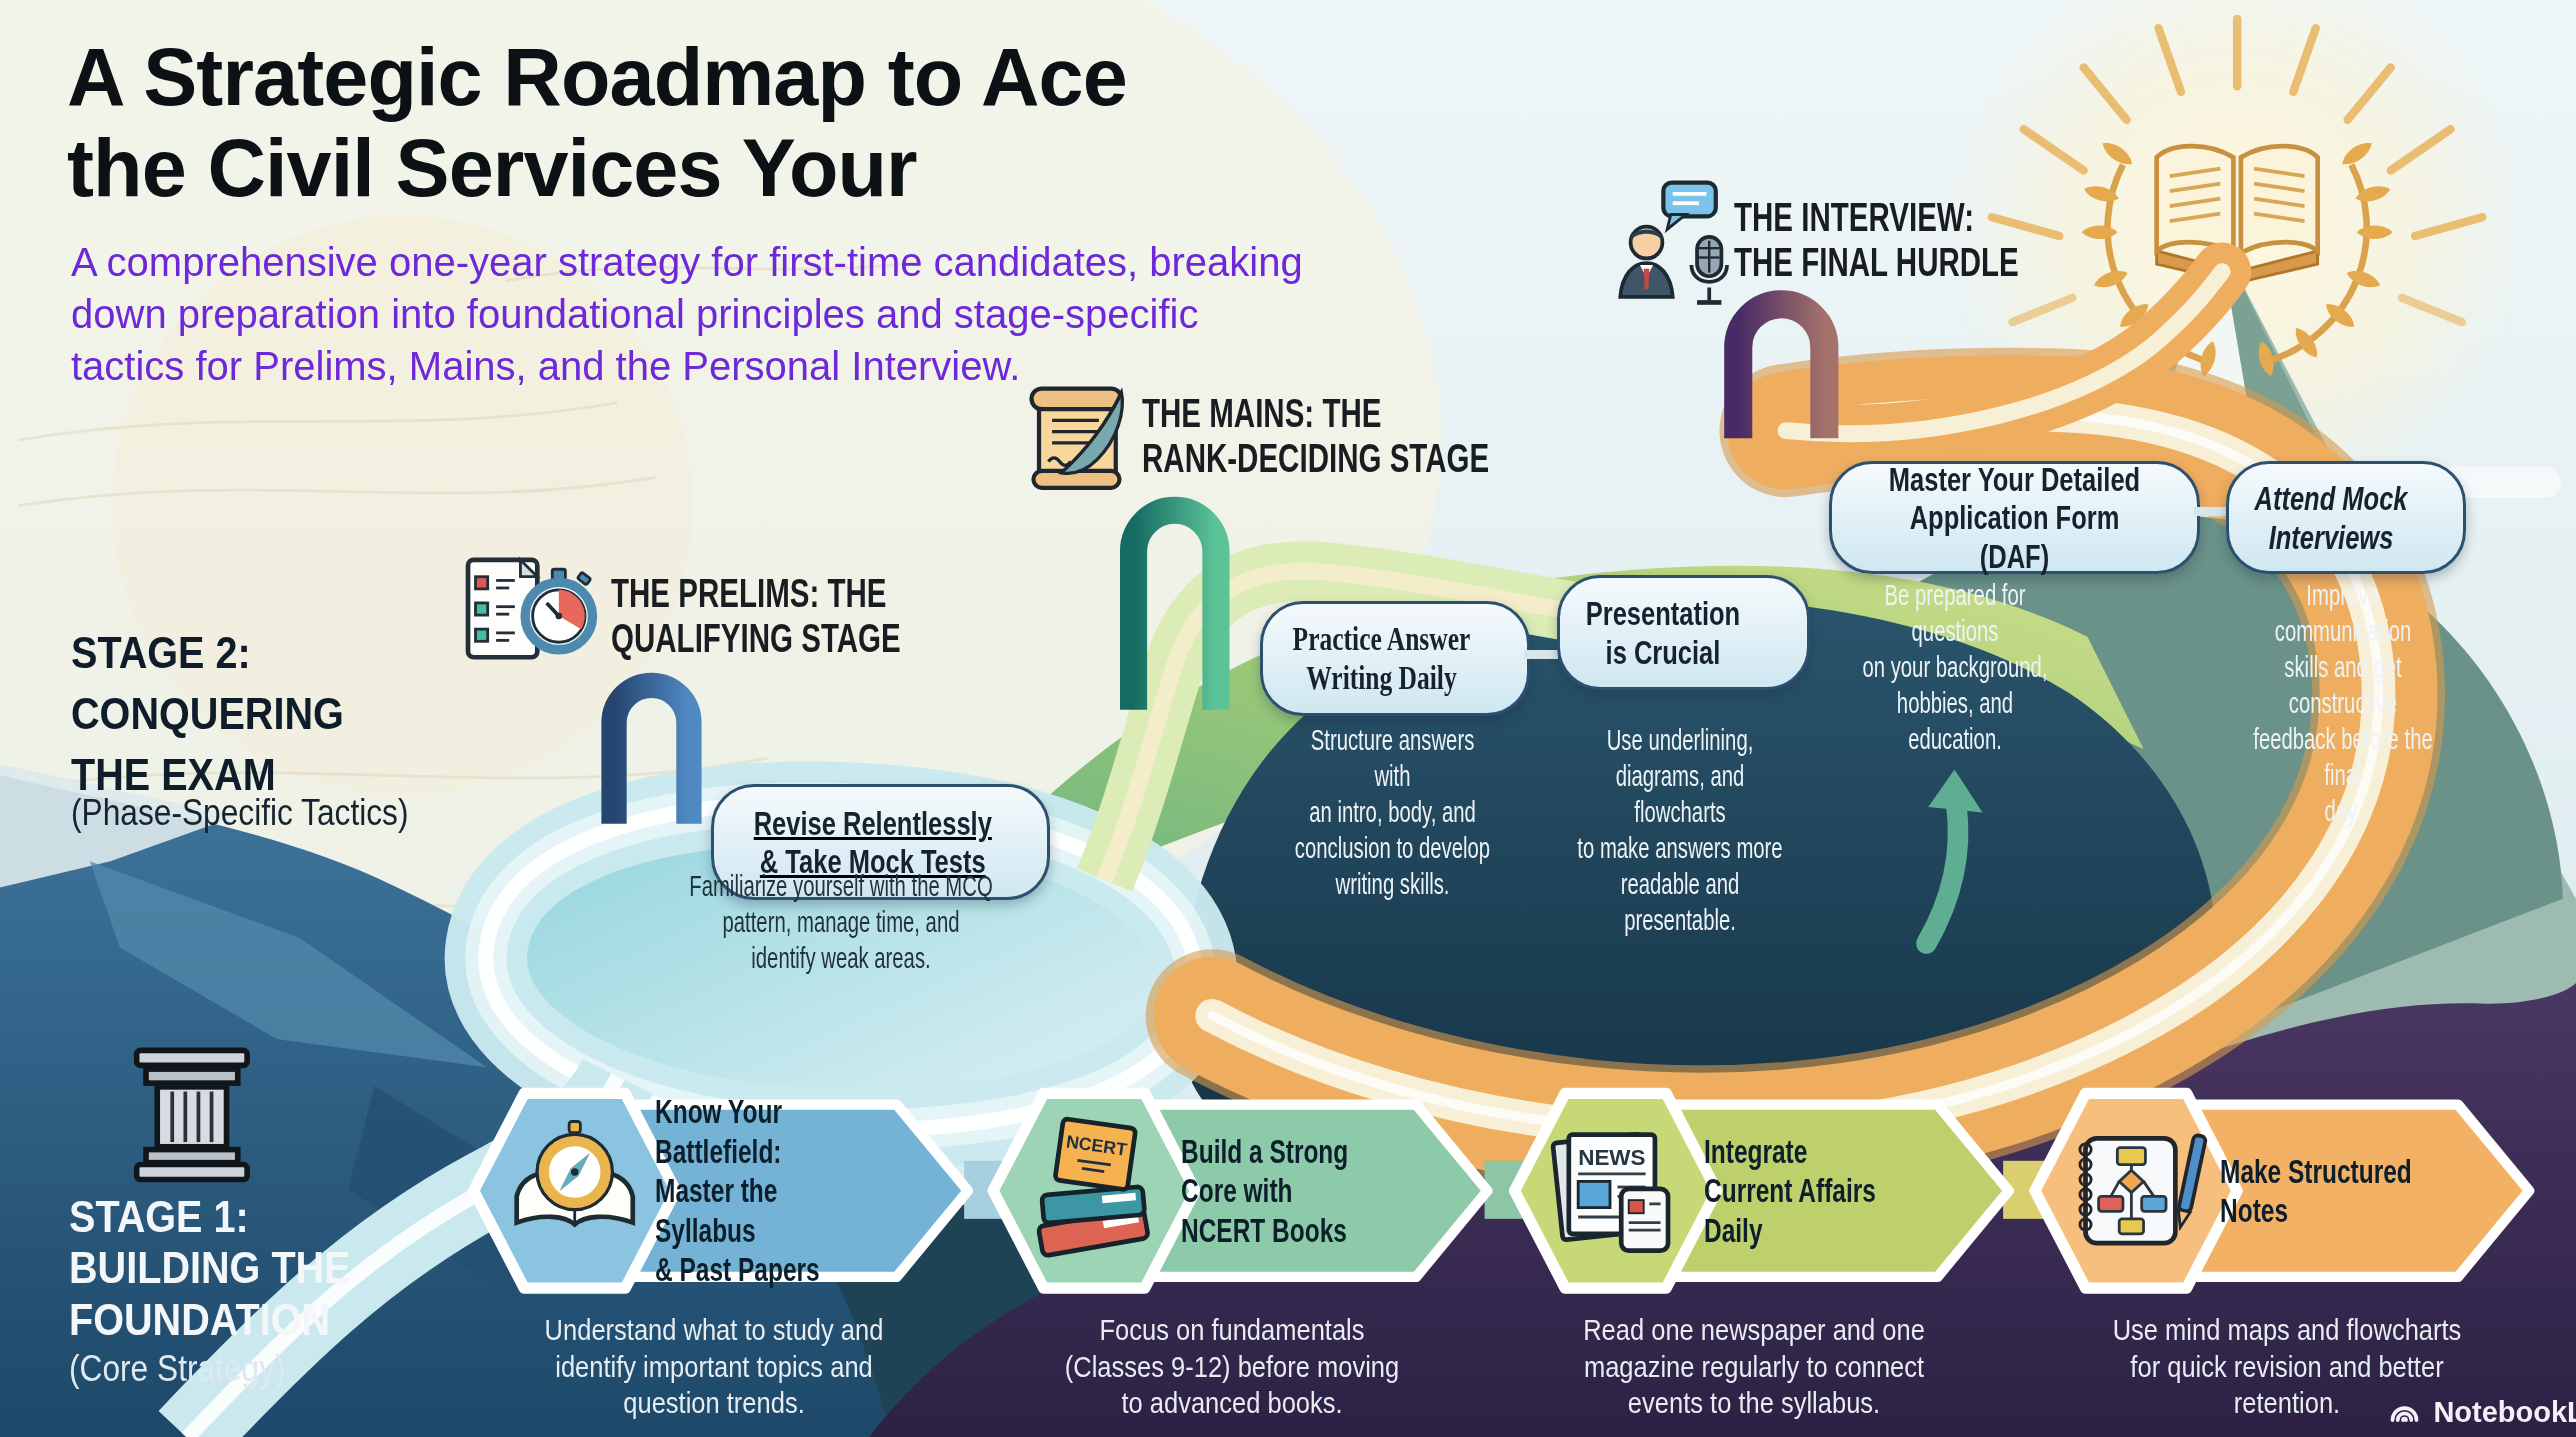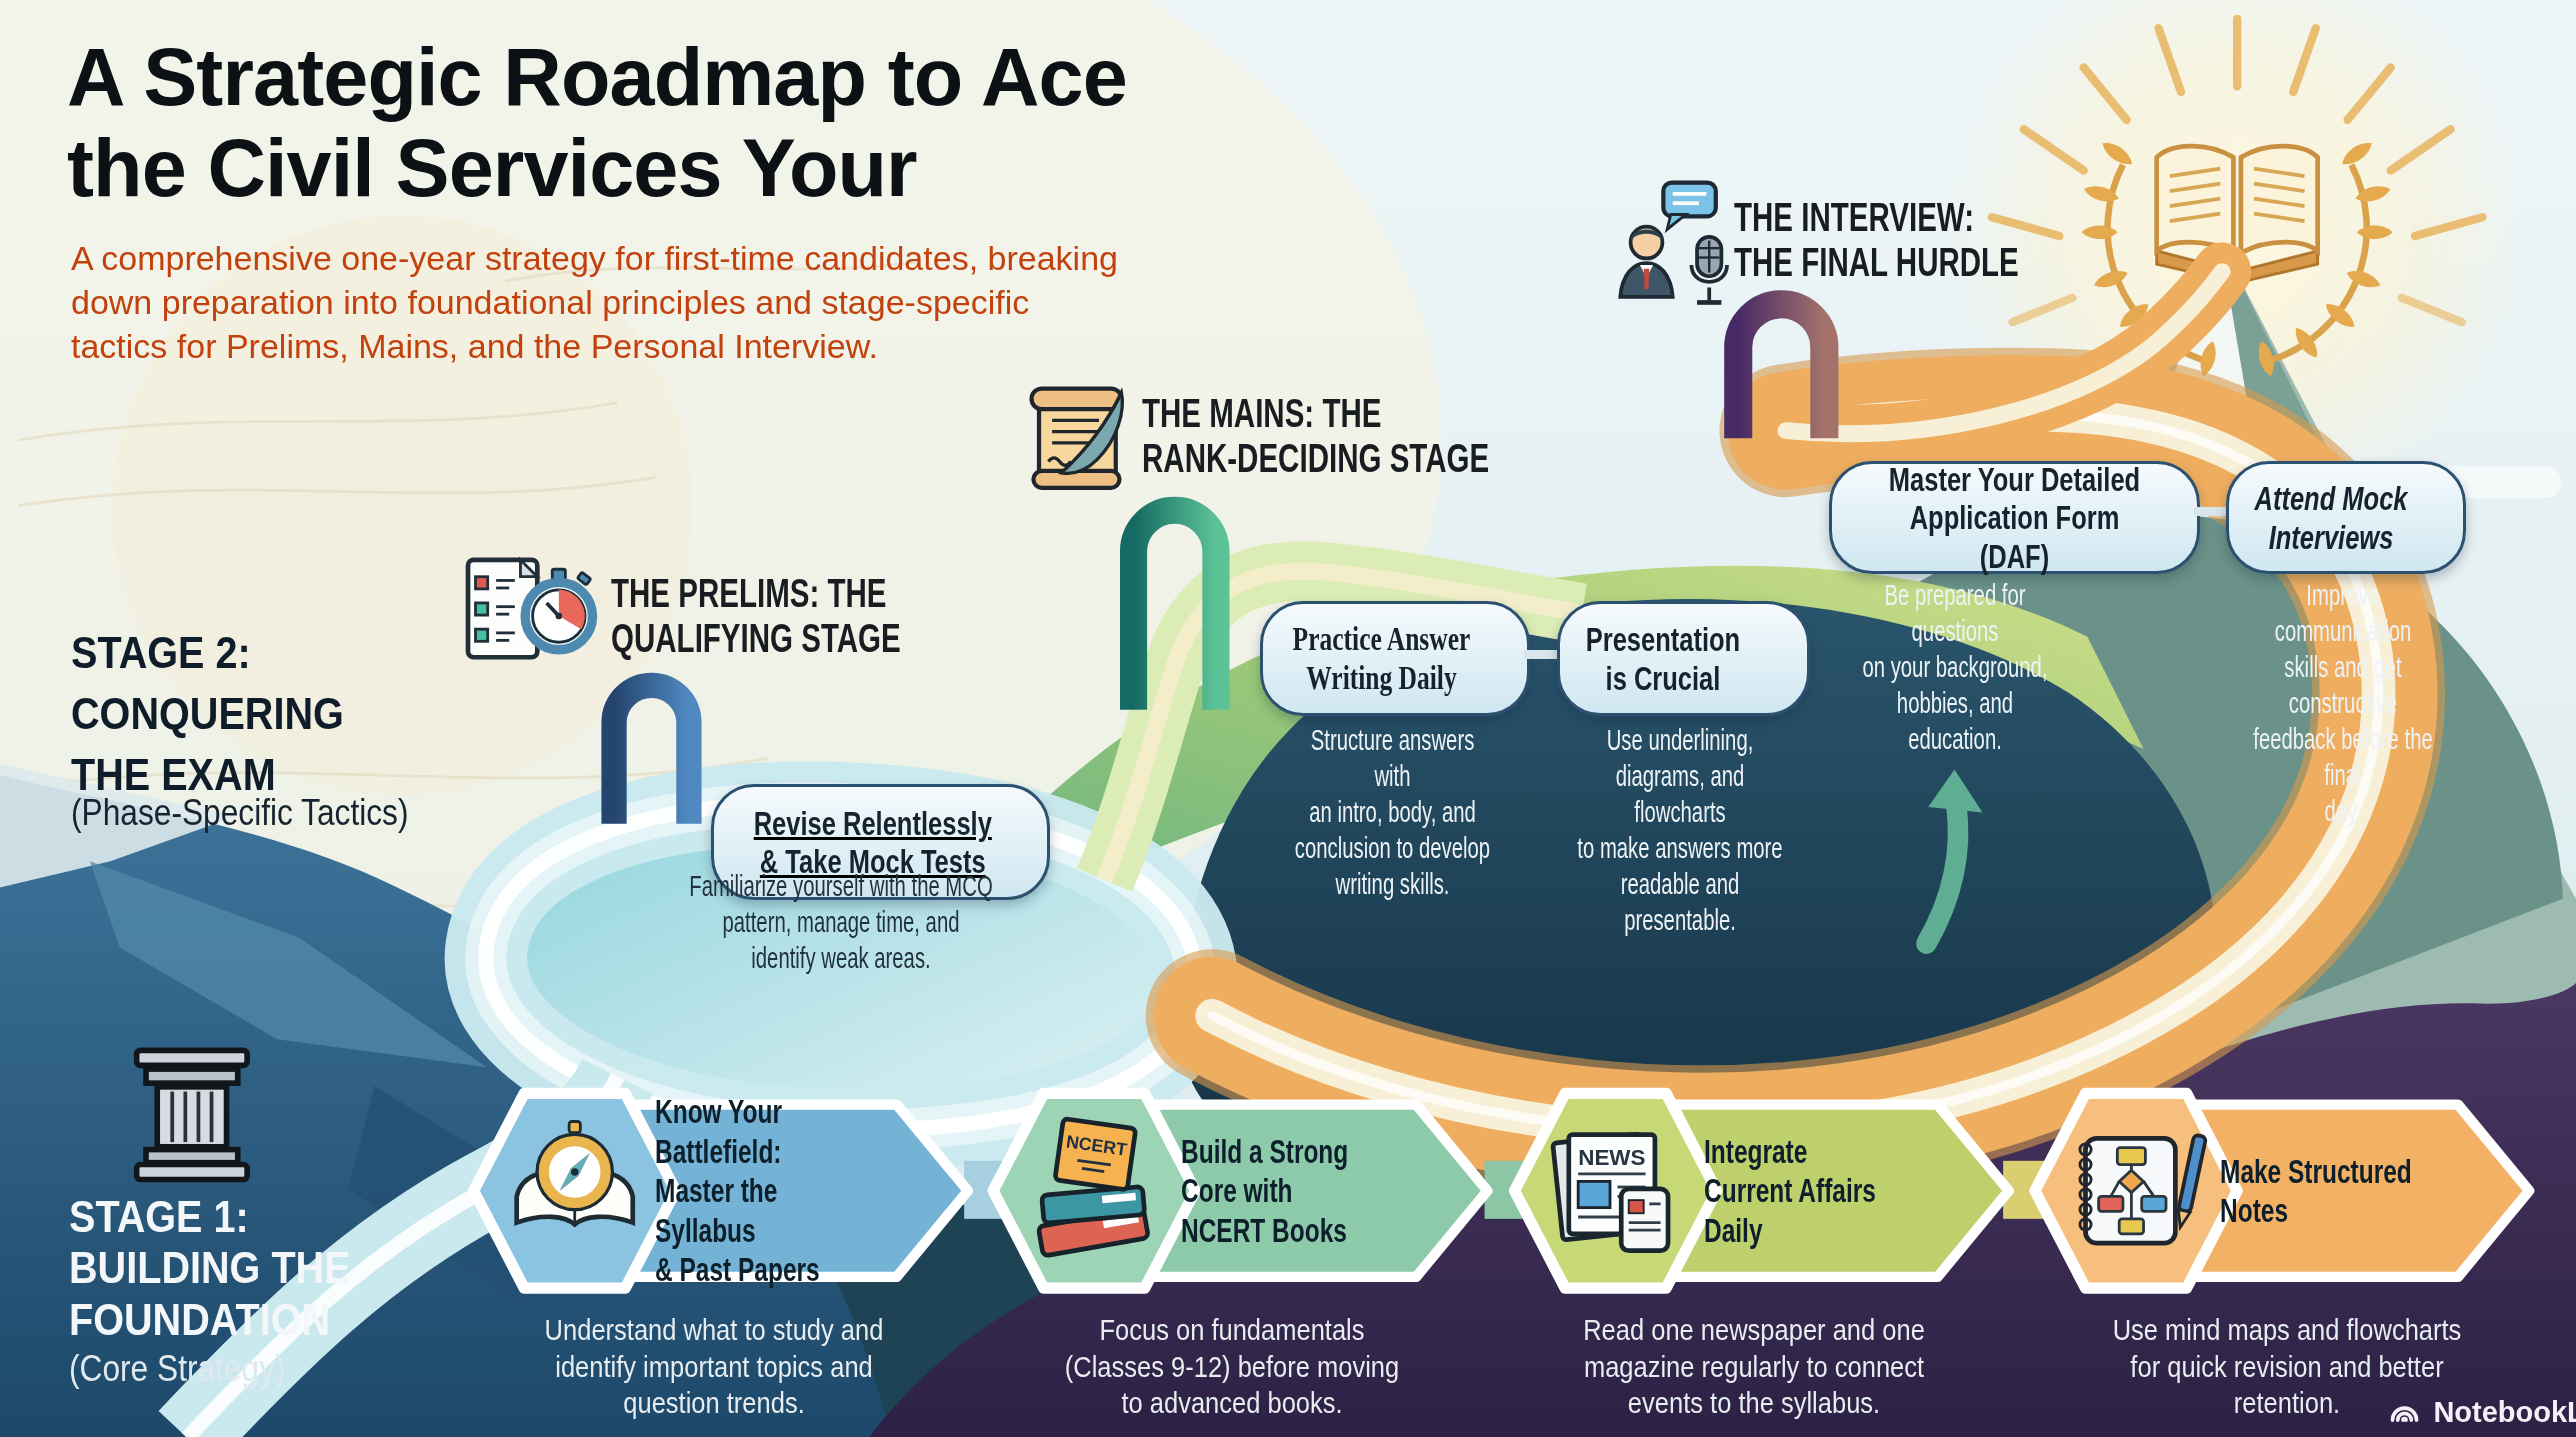--- a/index.html
+++ b/index.html
@@ -2,21 +2,21 @@
 <html style="font-size:15px"><head>
 <meta charset="utf-8">
 <style>
   html,body{margin:0;padding:0;}
   body{width:2576px;height:1438px;position:relative;overflow:hidden;
        font-family:"Liberation Sans",sans-serif;background:#e9f2f4;}
   .abs{position:absolute;}
   .pre{white-space:pre-line;}
   .bg{position:absolute;left:0;top:0;width:2576px;height:1438px;}
   .title{font-size:81px;font-weight:800;line-height:1.12;color:#0c1116;letter-spacing:-0.9px;}
-  .subtitle{font-size:34px;font-weight:500;line-height:1.3;color:#c2410c;}
+  .subtitle{font-size:40px;font-weight:500;line-height:1.3;color:#6d28d9;}
   .stage{font-weight:800;font-size:45px;color:#0f1d2b;transform:scaleX(.88);transform-origin:left top;}
   .stage-sub{font-weight:400;font-size:36px;color:#16242f;transform:scaleX(.88);transform-origin:left top;}
   .stage-light{color:#f3f7fa;}
   .stage-sub-light{color:#dfe9ef;}
   .mheading{font-size:41px;font-weight:800;line-height:1.1;color:#191d21;transform:scaleX(.72);transform-origin:left top;}
   .pill{background:linear-gradient(180deg,#f5fafc,#cfe7f1);border:3.7px solid #2c5170;border-radius:43px;
         display:flex;align-items:center;justify-content:flex-start;box-shadow:0 5.6px 11.2px rgba(20,40,60,.28);}
   .pill-label{font-size:34px;font-weight:700;color:#16222d;text-align:center;line-height:1.12;
         white-space:pre-line;transform:scaleX(.75);}
   .tipdesc{font-size:29px;font-weight:500;line-height:1.24;text-align:center;white-space:pre-line;
@@ -386,21 +386,21 @@
 
 <div class="abs pill" style="left:711px;top:784px;width:333px;height:110px;text-decoration:underline;">
   <span class="pill-label">Revise Relentlessly
 &amp; Take Mock Tests</span>
 </div>
 <div class="abs pill" style="left:1260px;top:601px;width:264px;height:109px;font-family:Liberation Serif, serif;">
   <span class="pill-label">Practice Answer
 Writing Daily</span>
 </div>
 <div class="abs" style="left:1524px;top:650px;width:34px;height:9.4px;background:#d8e6ec;"></div>
-<div class="abs pill" style="left:1557px;top:601px;width:247px;height:109px;">
+<div class="abs pill" style="left:1557px;top:575px;width:247px;height:109px;">
   <span class="pill-label">Presentation
 is Crucial</span>
 </div>
 <div class="abs pill" style="left:1829px;top:461px;width:365px;height:107px;">
   <span class="pill-label">Master Your Detailed
 Application Form (DAF)</span>
 </div>
 <div class="abs" style="left:2194px;top:507px;width:32px;height:9.4px;background:#d8e6ec;"></div>
 <div class="abs pill" style="left:2226px;top:461px;width:234px;height:107px;font-style:italic;">
   <span class="pill-label">Attend Mock

